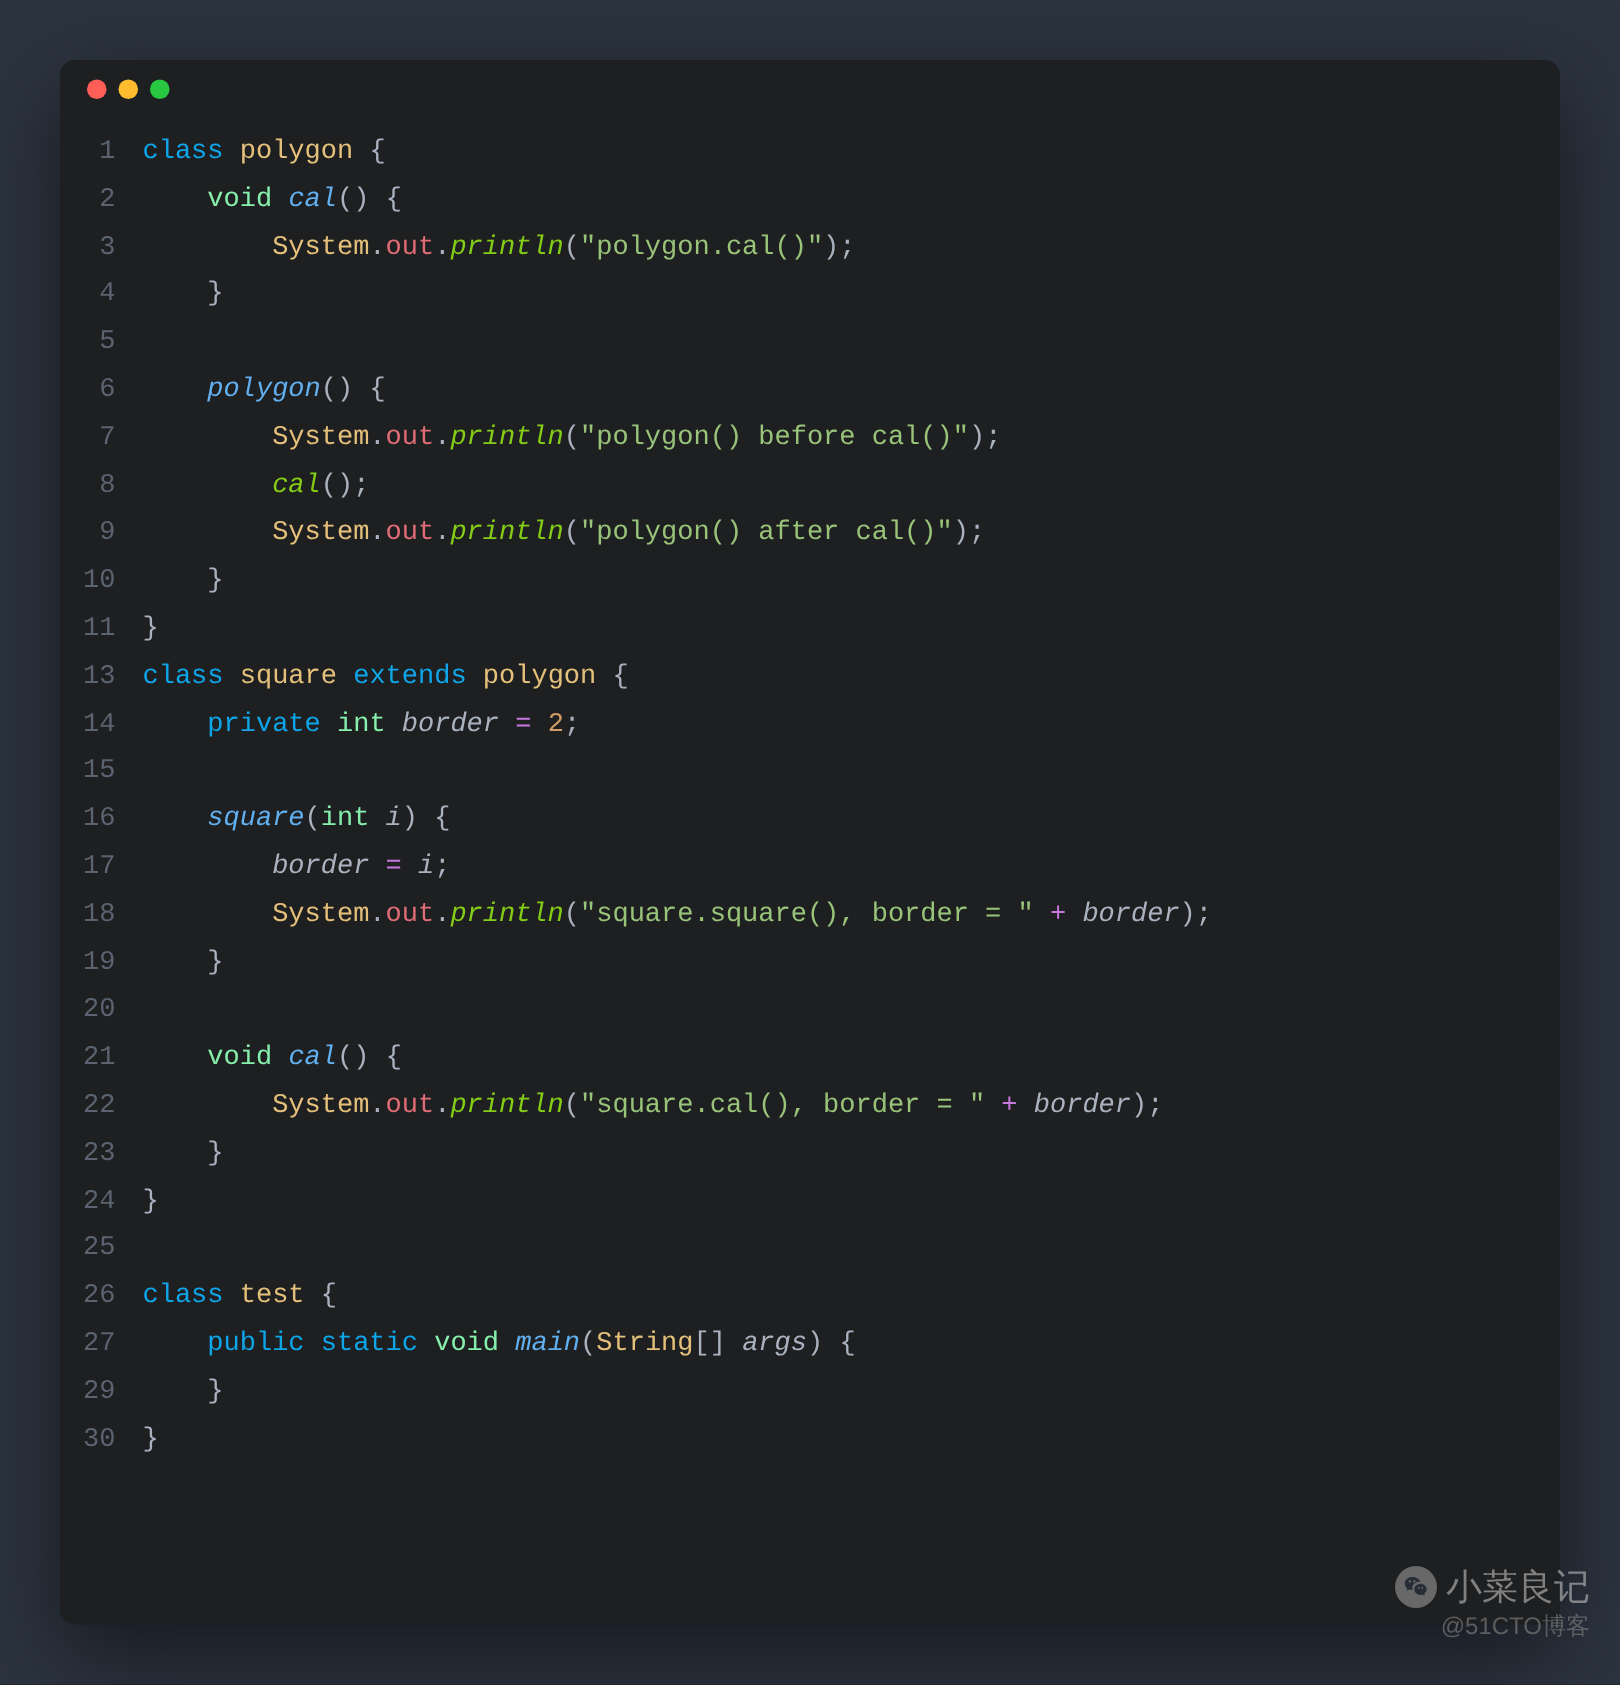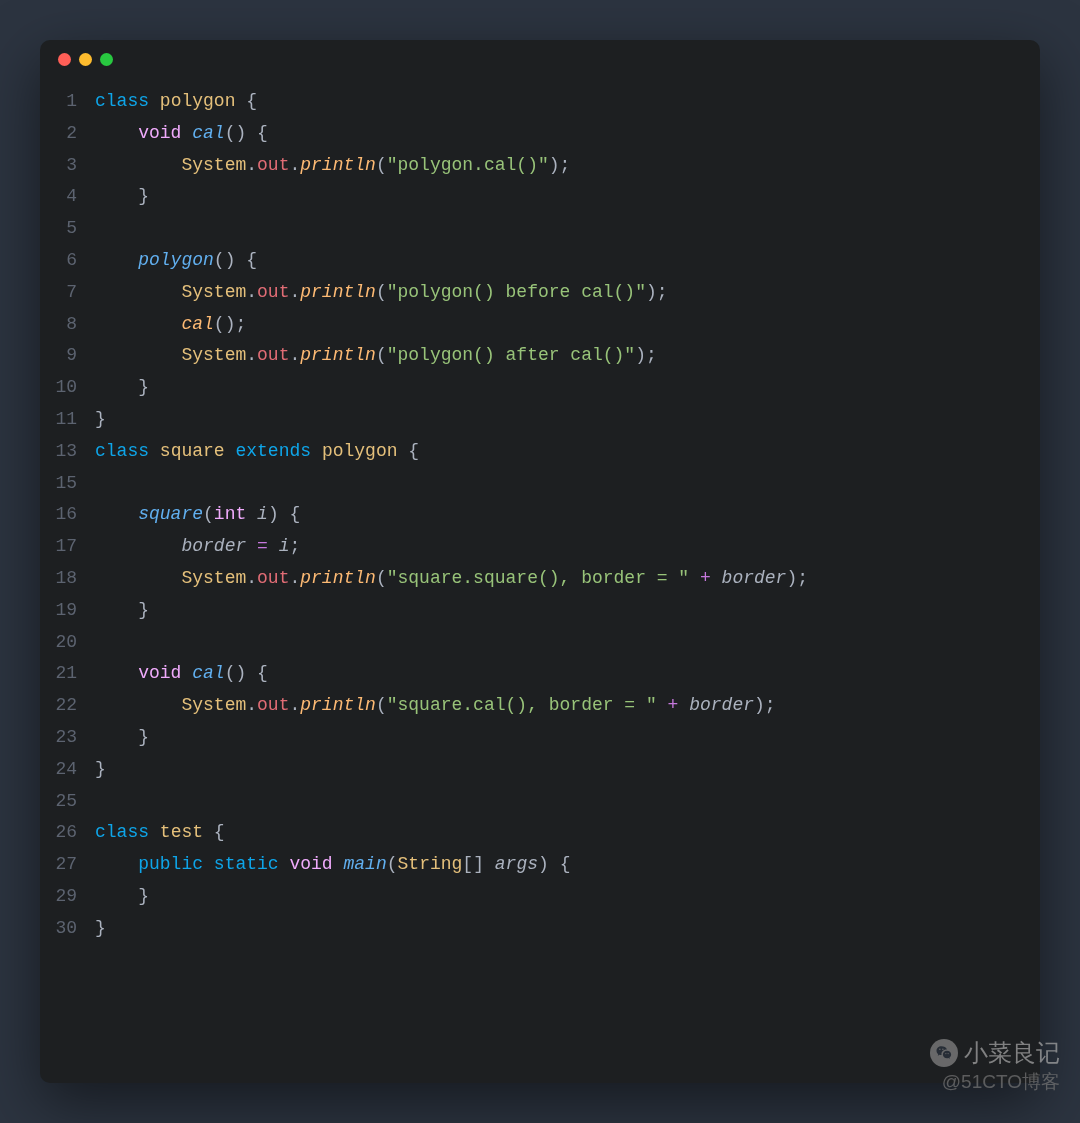--- a/index.html
+++ b/index.html
@@ -55,23 +55,23 @@
       color: #5c6370;
       padding-right: 18px;
       user-select: none;
       flex-shrink: 0;
     }
     .code {
       color: #abb2bf;
       font-style: italic;
     }
     .kw { color: #0ea5e9; font-style: normal; }
-    .type { color: #f0abfc; font-style: normal; margin-top: 16px; }
+    .type { color: #86efac; font-style: normal; margin-top: 16px; }
     .cls { color: #e5c07b; font-style: normal; }
-    .fn { color: #fdba74; }
+    .fn { color: #84cc16; }
     .fnname { color: #61afef; }
     .var { color: #e06c75; font-style: normal; }
     .str { color: #98c379; font-style: normal; }
     .num { color: #d19a66; font-style: normal; }
     .op { color: #c678dd; font-style: normal; }
     .punc { color: #abb2bf; font-style: normal; }
     .ident { color: #abb2bf; }
     .watermark {
       position: absolute;
       right: 20px;
@@ -84,21 +84,21 @@
     }
     .watermark-main {
       display: flex;
       align-items: center;
       gap: 6px;
       font-size: 24px;
       color: #aaa;
       font-family: sans-serif;
     }
     .watermark-sub {
-      font-size: 19px;
+      font-size: 16px;
       color: #777;
       align-self: flex-end;
       font-family: sans-serif;
     }
     .wm-icon {
       width: 28px;
       height: 28px;
       background: #888;
       border-radius: 50%;
       display:flex;
@@ -135,20 +135,21 @@
 
     <div class="line"><span class="lineno">9</span><span class="code"><span class="punc">        </span><span class="cls">System</span><span class="punc">.</span><span class="var">out</span><span class="punc">.</span><span class="fn">println</span><span class="punc">(</span><span class="str">"polygon() after cal()"</span><span class="punc">)</span><span class="punc">;</span></span></div>
 
     <div class="line"><span class="lineno">10</span><span class="code"><span class="punc">    </span><span class="punc">}</span></span></div>
 
     <div class="line"><span class="lineno">11</span><span class="code"><span class="punc">}</span></span></div>
 
 
     <div class="line"><span class="lineno">13</span><span class="code"><span class="kw">class</span><span class="punc"> </span><span class="cls">square</span><span class="punc"> </span><span class="kw">extends</span><span class="punc"> </span><span class="cls">polygon</span><span class="punc"> </span><span class="punc">{</span></span></div>
 
+    <div class="line"><span class="lineno">14</span><span class="code"><span class="punc">    </span><span class="kw">private</span><span class="punc"> </span><span class="type">int</span><span class="punc"> </span><span class="ident">border</span><span class="punc"> </span><span class="op">=</span><span class="punc"> </span><span class="num">2</span><span class="punc">;</span></span></div>
 
     <div class="line"><span class="lineno">15</span><span class="code"></span></div>
 
     <div class="line"><span class="lineno">16</span><span class="code"><span class="punc">    </span><span class="fnname">square</span><span class="punc">(</span><span class="type">int</span><span class="punc"> </span><span class="ident">i</span><span class="punc">)</span><span class="punc"> </span><span class="punc">{</span></span></div>
 
     <div class="line"><span class="lineno">17</span><span class="code"><span class="punc">        </span><span class="ident">border</span><span class="punc"> </span><span class="op">=</span><span class="punc"> </span><span class="ident">i</span><span class="punc">;</span></span></div>
 
     <div class="line"><span class="lineno">18</span><span class="code"><span class="punc">        </span><span class="cls">System</span><span class="punc">.</span><span class="var">out</span><span class="punc">.</span><span class="fn">println</span><span class="punc">(</span><span class="str">"square.square(), border = "</span><span class="punc"> </span><span class="op">+</span><span class="punc"> </span><span class="ident">border</span><span class="punc">)</span><span class="punc">;</span></span></div>
 
     <div class="line"><span class="lineno">19</span><span class="code"><span class="punc">    </span><span class="punc">}</span></span></div>

